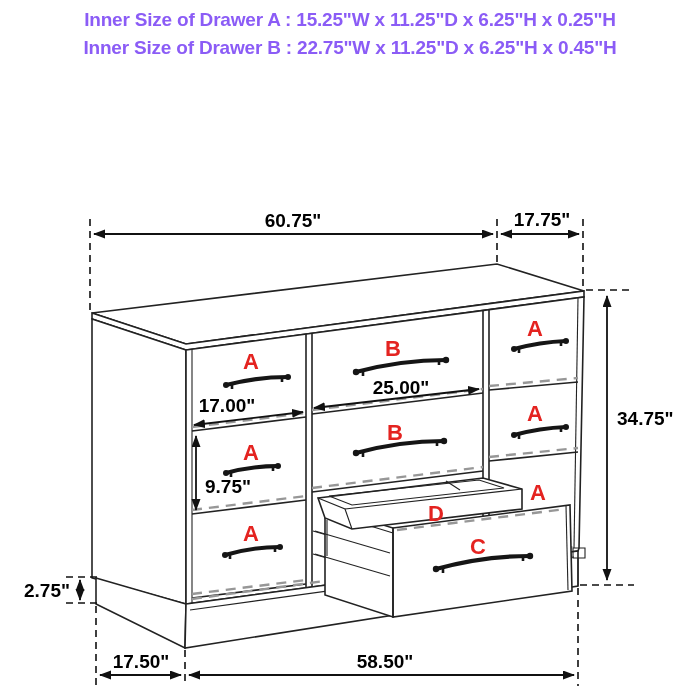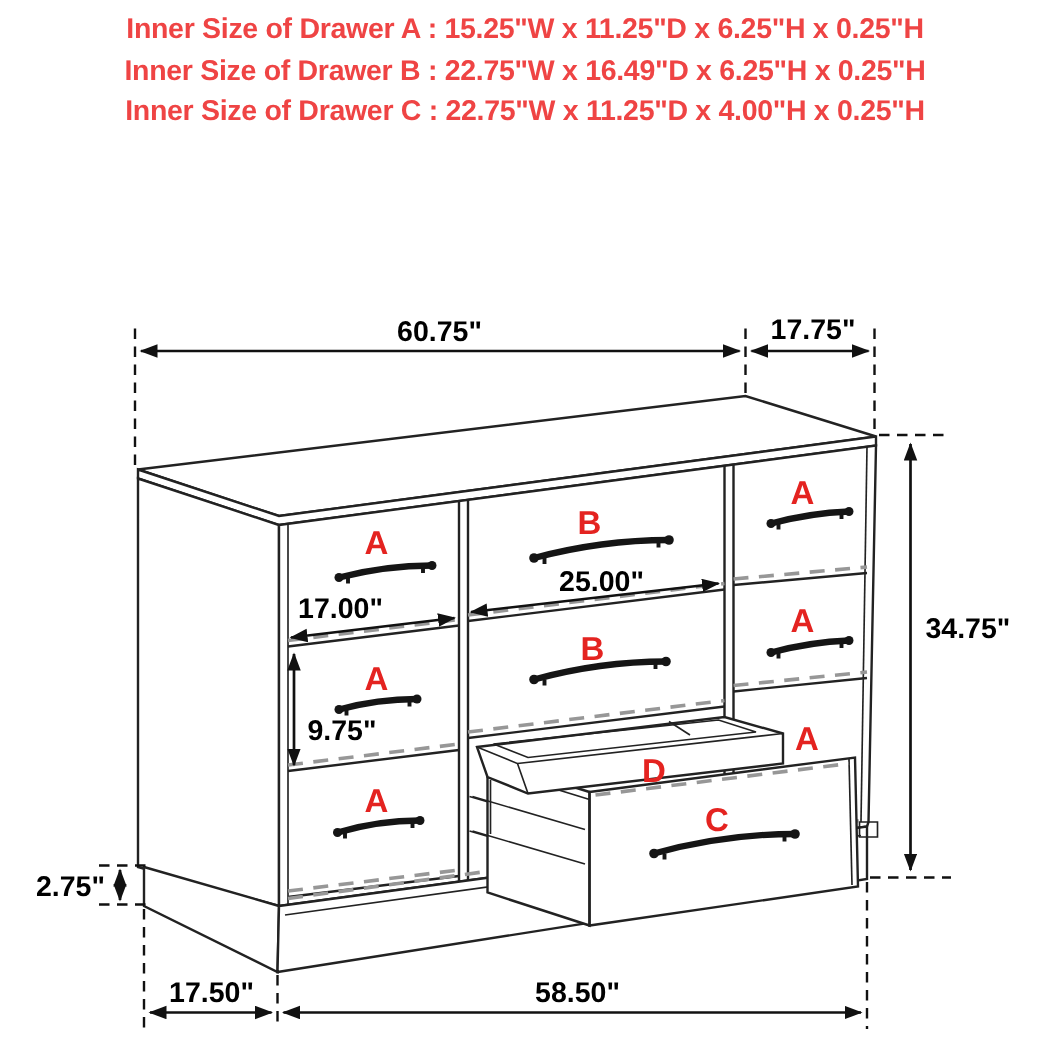--- a/index.html
+++ b/index.html
@@ -1,41 +1,40 @@
 <!DOCTYPE html>
 <html><head>
 <meta charset="utf-8">
 <style>
   html,body{margin:0;padding:0;background:#ffffff;}
   .stage{position:relative;width:700px;height:700px;background:#ffffff;overflow:hidden;
          font-family:"Liberation Sans",sans-serif;}
   .title{position:absolute;top:6px;left:0;width:700px;text-align:center;
-         font-weight:bold;font-size:19px;line-height:27.5px;color:#ef4444;letter-spacing:-0.2px;}
+         font-weight:bold;font-size:19px;line-height:27.5px;color:#8b5cf6;letter-spacing:-0.2px;}
   svg{position:absolute;top:0;left:0;}
   svg text{font-family:"Liberation Sans",sans-serif;font-weight:bold;fill:#000;}
   .dim-text{font-size:19px;}
   .red-label{font-size:22px;fill:#e42320;}
   .struct{stroke:#222;stroke-width:1.6;fill:none;}
   .structfill{stroke:#222;stroke-width:1.6;fill:#ffffff;}
   .thin{stroke:#222;stroke-width:1.1;fill:none;}
   .graydash{stroke:#979797;stroke-width:2.4;fill:none;stroke-dasharray:10 7;}
   .dimline{stroke:#111;stroke-width:1.8;fill:none;}
   .dashline{stroke:#111;stroke-width:1.6;fill:none;stroke-dasharray:7 5;}
   .handlebar{stroke:#151515;stroke-width:4.2;stroke-linecap:round;fill:none;}
   .handlefoot{stroke:#151515;stroke-width:2.6;fill:none;}
 </style>
 </head>
 <body>
 
 <div class="stage">
 
   <div class="title">
     <div>Inner Size of Drawer A : 15.25"W x 11.25"D x 6.25"H x 0.25"H</div>
-    <div>Inner Size of Drawer B : 22.75"W x 16.49"D x 6.25"H x 0.25"H</div>
-    <div>Inner Size of Drawer C : 22.75"W x 11.25"D x 4.00"H x 0.25"H</div>
+    <div>Inner Size of Drawer B : 22.75"W x 11.25"D x 6.25"H x 0.45"H</div>
   </div>
 
   <svg width="700" height="700" viewBox="0 0 700 700">
     <defs>
       <marker id="arr" markerUnits="userSpaceOnUse" markerWidth="13" markerHeight="10" refX="11" refY="4.5" orient="auto-start-reverse">
         <path d="M0,0 L12,4.5 L0,9 Z" fill="#111"></path>
       </marker>
     </defs>
 
     <g>

